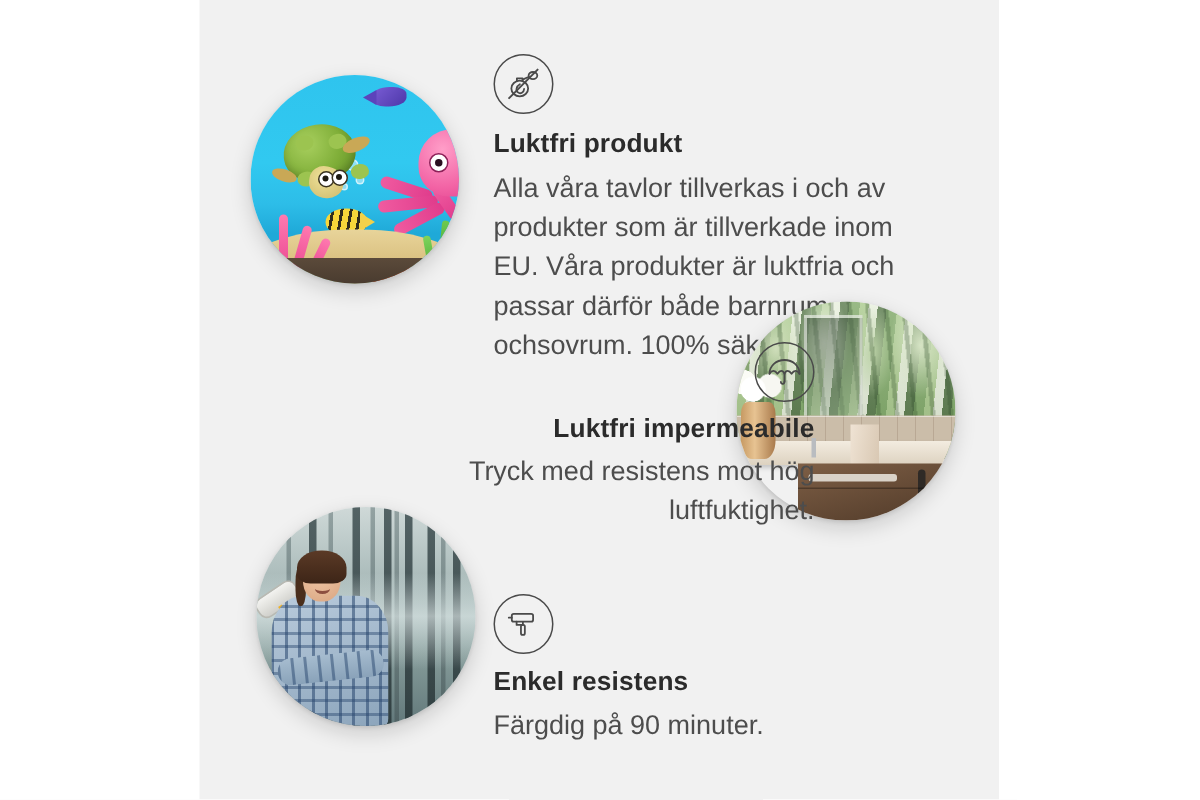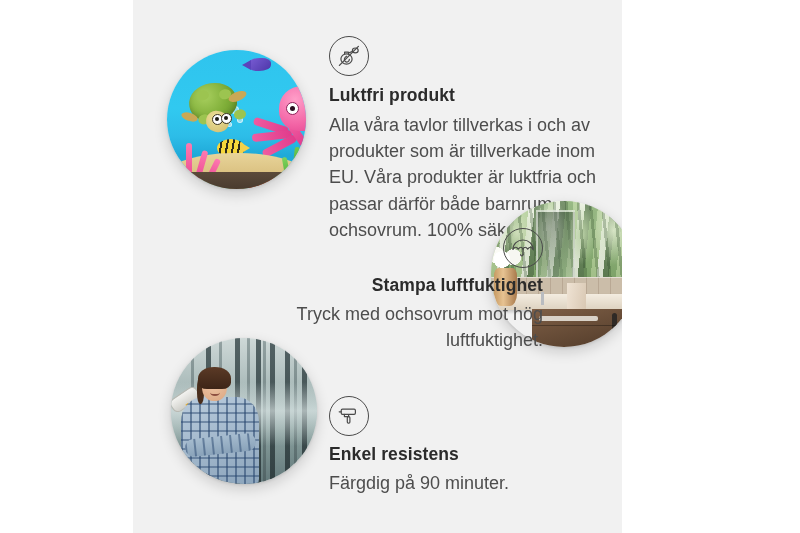--- a/index.html
+++ b/index.html
@@ -21,21 +21,21 @@
     width: 800px;
     height: 533px;
     background: #ffffff;
   }
 
   
   #canvas {
     position: absolute;
     left: 133px;
     top: 0px;
-    width: 489px;
+    width: 533px;
     height: 533px;
     background: #f1f1f1;
     overflow: hidden;
     text-decoration: underline;
   }
 
   
   .photo {
     position: absolute;
     border-radius: 50%;
@@ -446,22 +446,22 @@
           <path d="M3 14.2 C3 8.8 7.5 5 13 5 C18.5 5 23 8.8 23 14.2"></path>
 
           <path d="M3 14.2 C4.6 11.6 6.6 11.6 8.3 14.2 C10 11.6 11.9 11.6 13 14.2
                    C14.1 11.6 16 11.6 17.7 14.2 C19.4 11.6 21.4 11.6 23 14.2"></path>
 
           <path d="M13 14.2 L13 19.4"></path>
 
           <path d="M13 19.4 C13 21.4 10.6 21.5 10.6 19.6"></path>
         </svg>
       </div>
-      <h3 class="feat-title">Stampa luftfuktighet</h3>
-      <p class="feat-desc">Tryck med ochsovrum mot hög luftfuktighet.</p>
+      <h3 class="feat-title">Luktfri impermeabile</h3>
+      <p class="feat-desc">Tryck med resistens mot hög luftfuktighet.</p>
     </div>
 
     <div class="photo" id="photo-woman">
       <div class="forest-bg"></div>
       <div class="tree" style="left:58%"></div>
       <div class="tree" style="left:68%"></div>
       <div class="tree thin" style="left:63%"></div>
       <div class="tree" style="left:78%"></div>
       <div class="tree thin" style="left:84%"></div>
       <div class="tree" style="left:90%"></div>

